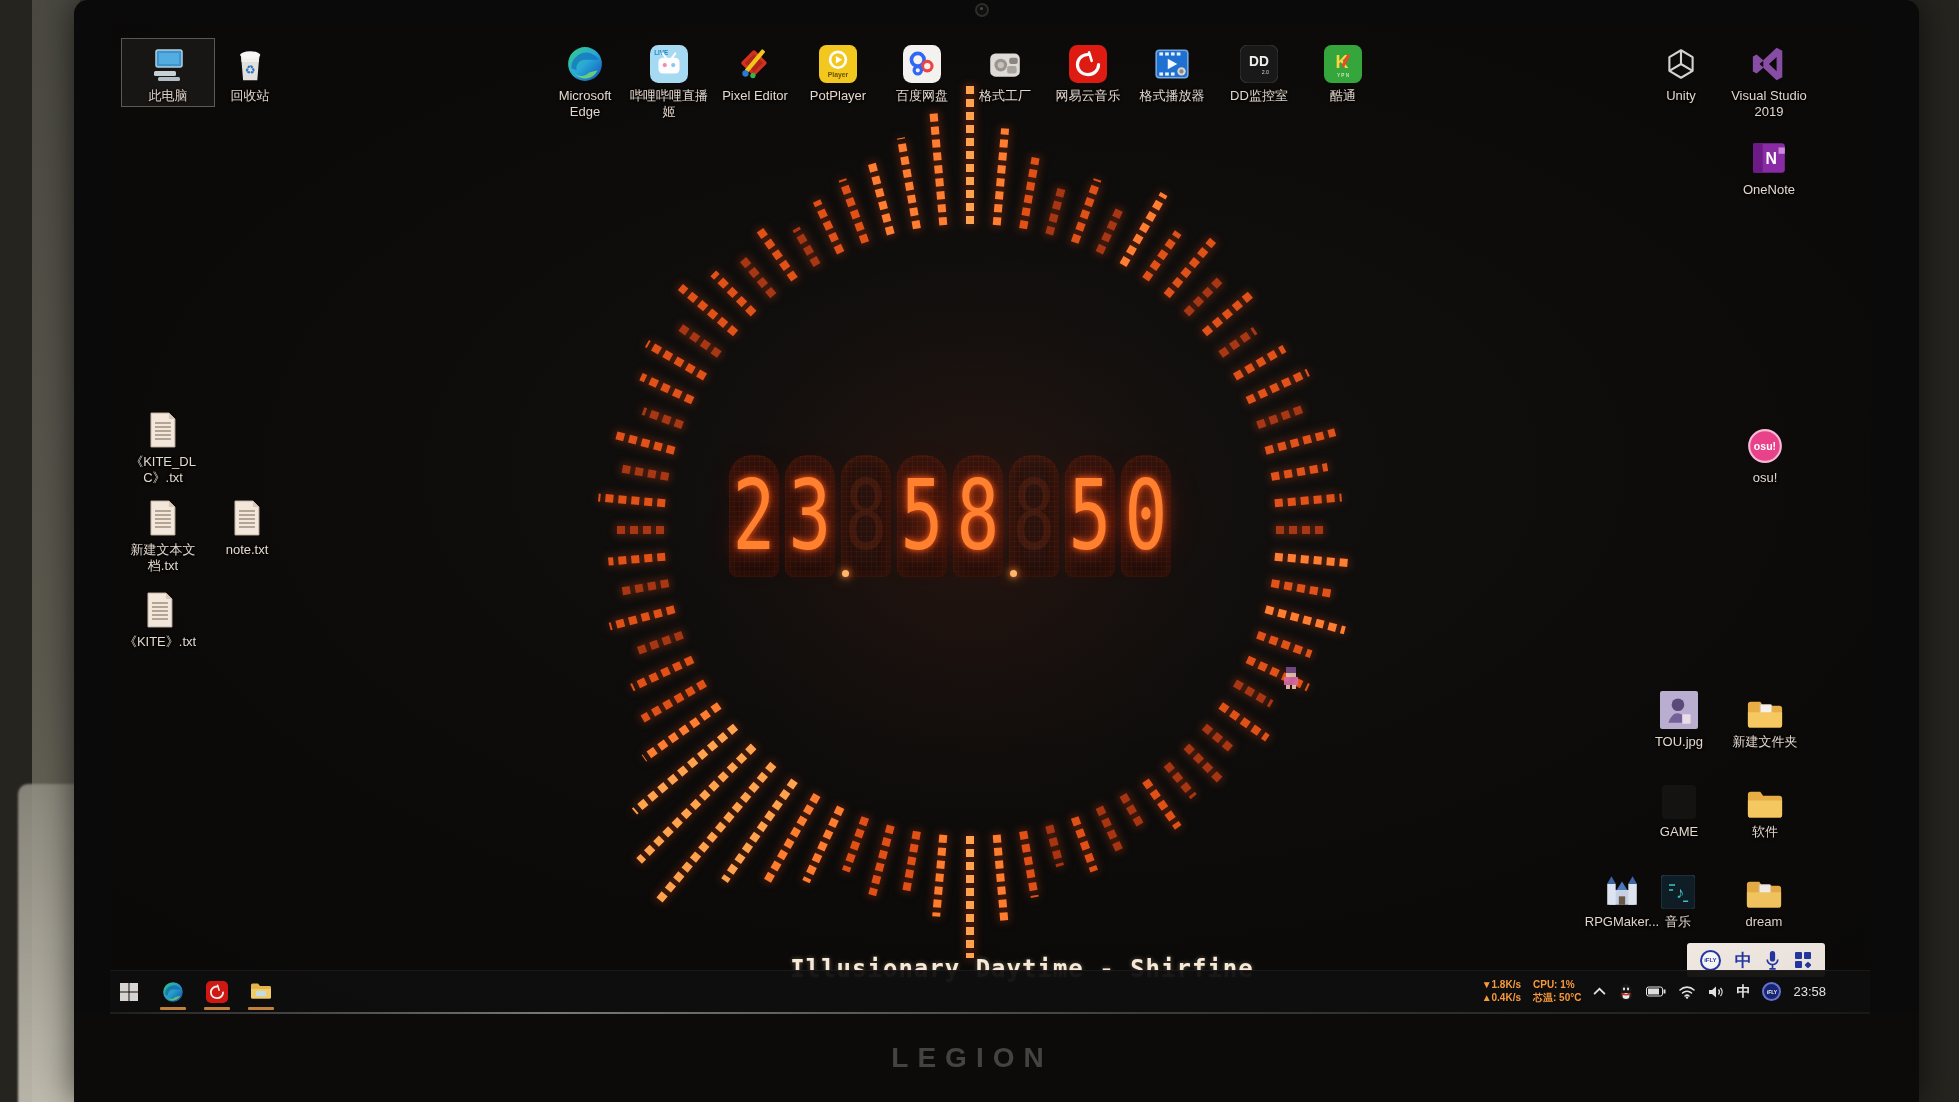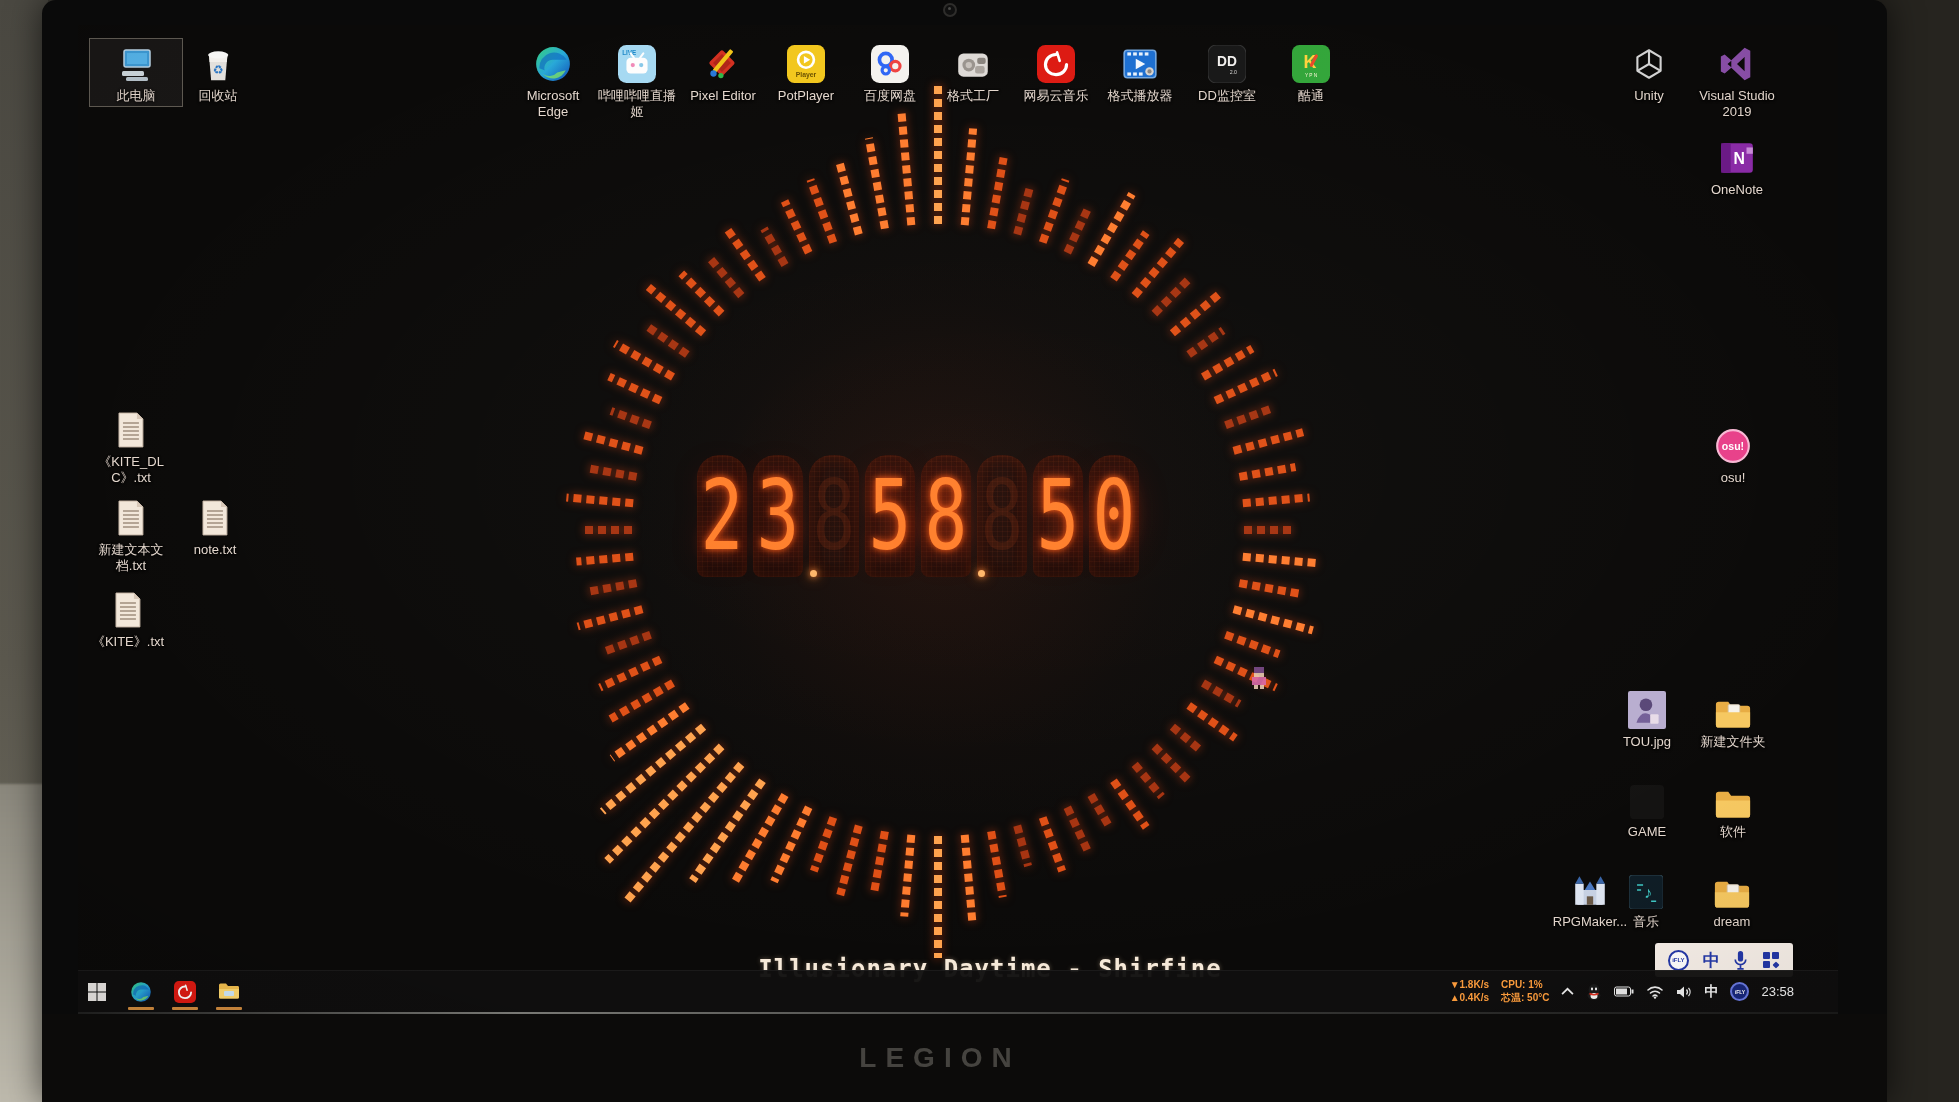--- a/index.html
+++ b/index.html
@@ -1,20 +1,20 @@
 <!DOCTYPE html>
 <html><head>
 <meta charset="utf-8">
 <style>
   * { margin:0; padding:0; box-sizing:border-box; }
   body { width:1959px; height:1102px; overflow:hidden; background:#26241f;
          font-family:"Liberation Sans", sans-serif; }
 
   .photo { position:relative; width:1617px; height:1102px;
-           background:linear-gradient(100deg,#3a3832 0%,#2b2925 55%,#55534a 100%); }
+           background:linear-gradient(100deg,#3a3832 0%,#2b2925 55%,#55534a 100%);margin-left:32px; }
   .wall-right { position:absolute; right:0; top:0; width:120px; height:100%;
                 background:linear-gradient(#6f6e63,#8d8b7e 30%,#7d7b6e 70%,#3a3833); }
   .wall-left { position:absolute; left:0; top:0; width:48px; height:100%;
                background:linear-gradient(#4a4841,#5b584e 60%,#716e62); }
   .glass { position:absolute; left:-14px; bottom:-12px; width:78px; height:330px;
            background:linear-gradient(#8e8b80,#c7c3b6); border-radius:10px 10px 4px 4px;
            opacity:.92; filter:blur(1px); }
   .dark-object { position:absolute; right:0; bottom:0; width:112px; height:380px; background:#0c0b0a; }
 
   .laptop { position:absolute; left:42px; top:0; width:1845px; height:1102px;

